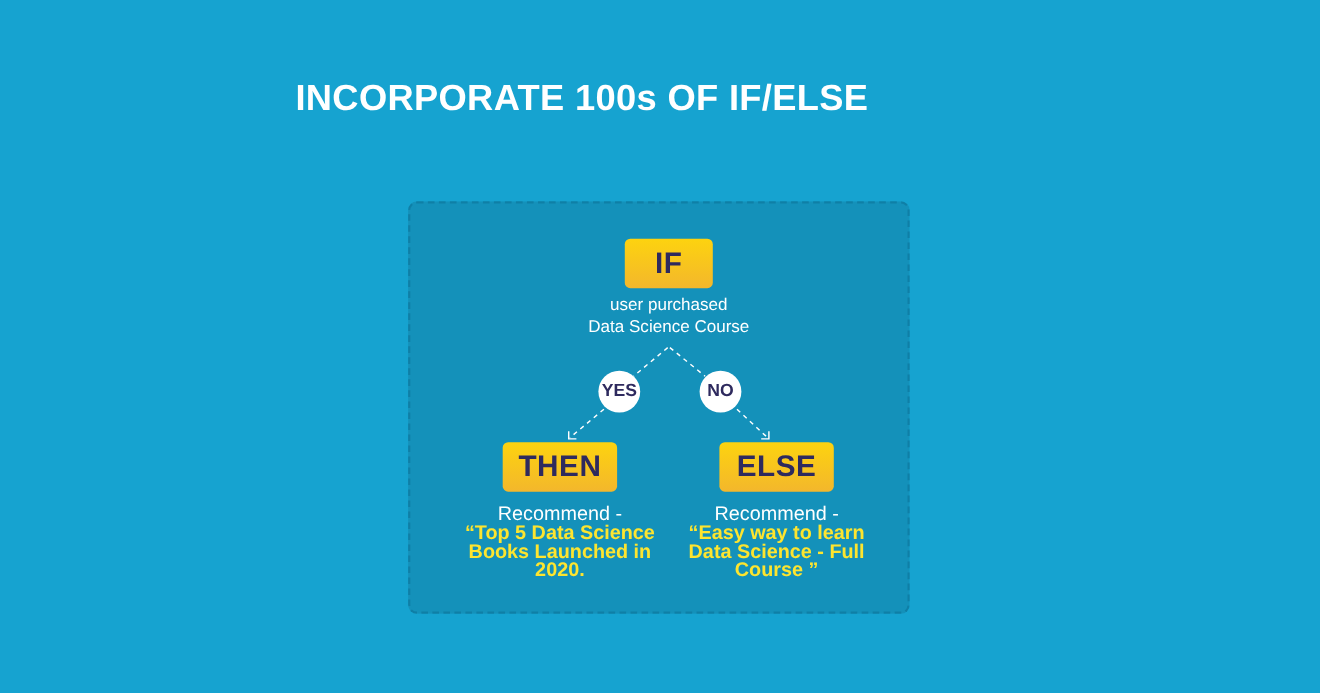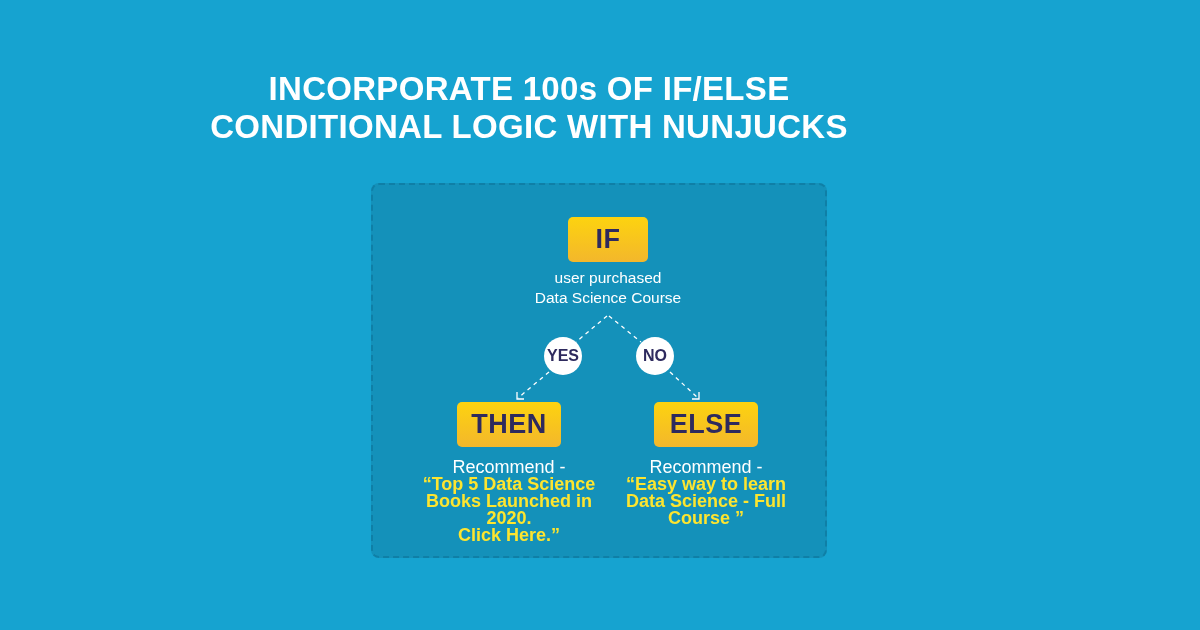--- a/index.html
+++ b/index.html
@@ -48,21 +48,20 @@
   .rec-then { left: 409px; top: 459px; }
   .rec-else { left: 606px; top: 459px; }
   .rec .lbl { color: #ffffff; }
   .rec .msg { color: #fde52f; font-weight: 700; }
 </style>
 </head>
 <body>
 
 <div class="title">
   <div>INCORPORATE 100s OF IF/ELSE</div>
-  <div>CONDITIONAL LOGIC WITH NUNJUCKS</div>
 </div>
 
 <div class="panel"></div>
 
 <svg class="lines" viewBox="0 0 1200 630">
   <g stroke="#ffffff" stroke-width="1.3" stroke-dasharray="4 4" fill="none">
 
     <line x1="607" y1="316" x2="576" y2="342"></line>
 
     <line x1="609" y1="316" x2="641" y2="342"></line>
@@ -87,21 +86,20 @@
 <div class="badge badge-yes">YES</div>
 <div class="badge badge-no">NO</div>
 
 <div class="chip chip-then">THEN</div>
 <div class="chip chip-else">ELSE</div>
 
 <div class="rec rec-then">
   <div class="lbl">Recommend -</div>
   <div class="msg">“Top 5 Data Science</div>
   <div class="msg">Books Launched in 2020.</div>
-  <div class="msg">Click Here.”</div>
 </div>
 
 <div class="rec rec-else">
   <div class="lbl">Recommend -</div>
   <div class="msg">“Easy way to learn</div>
   <div class="msg">Data Science - Full</div>
   <div class="msg">Course ”</div>
 </div>
 
 </body></html>

